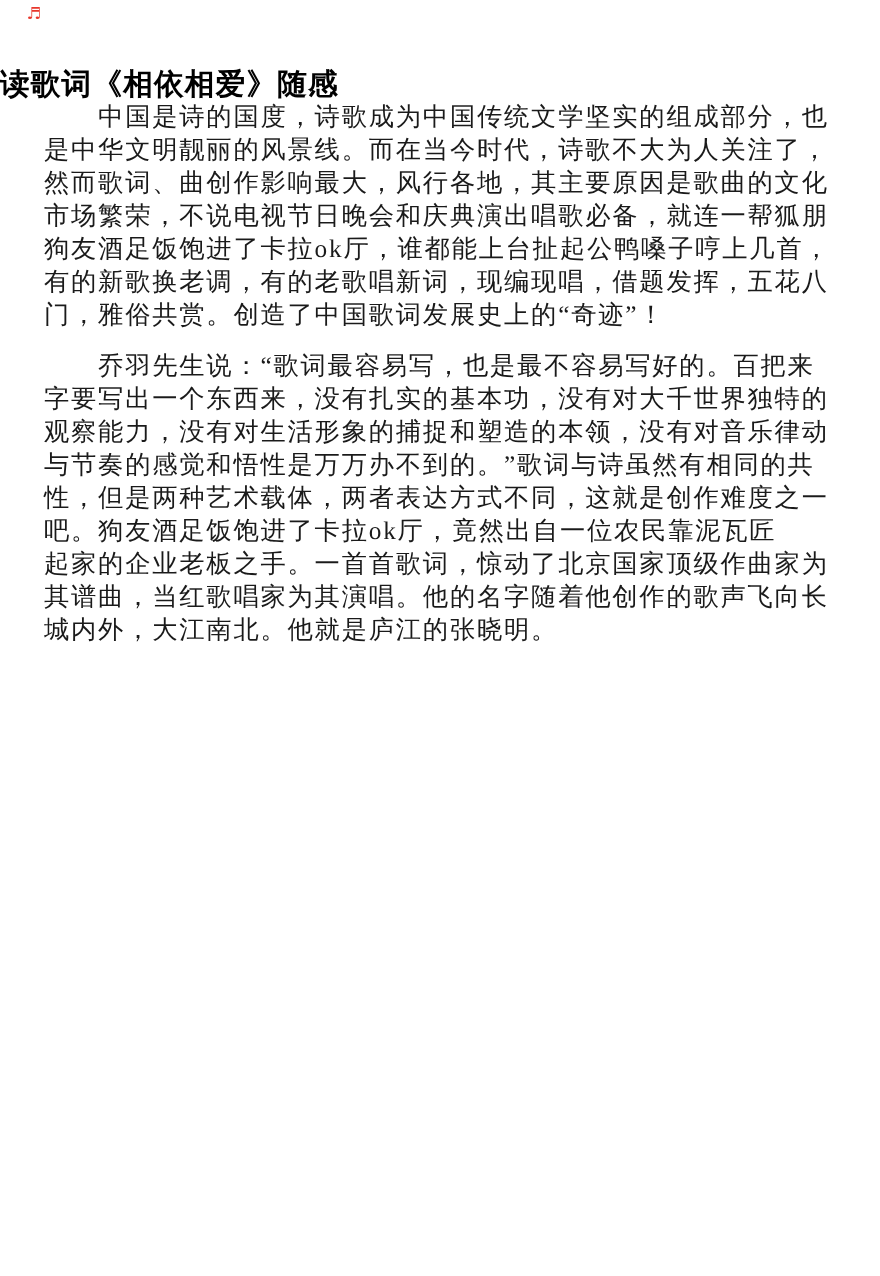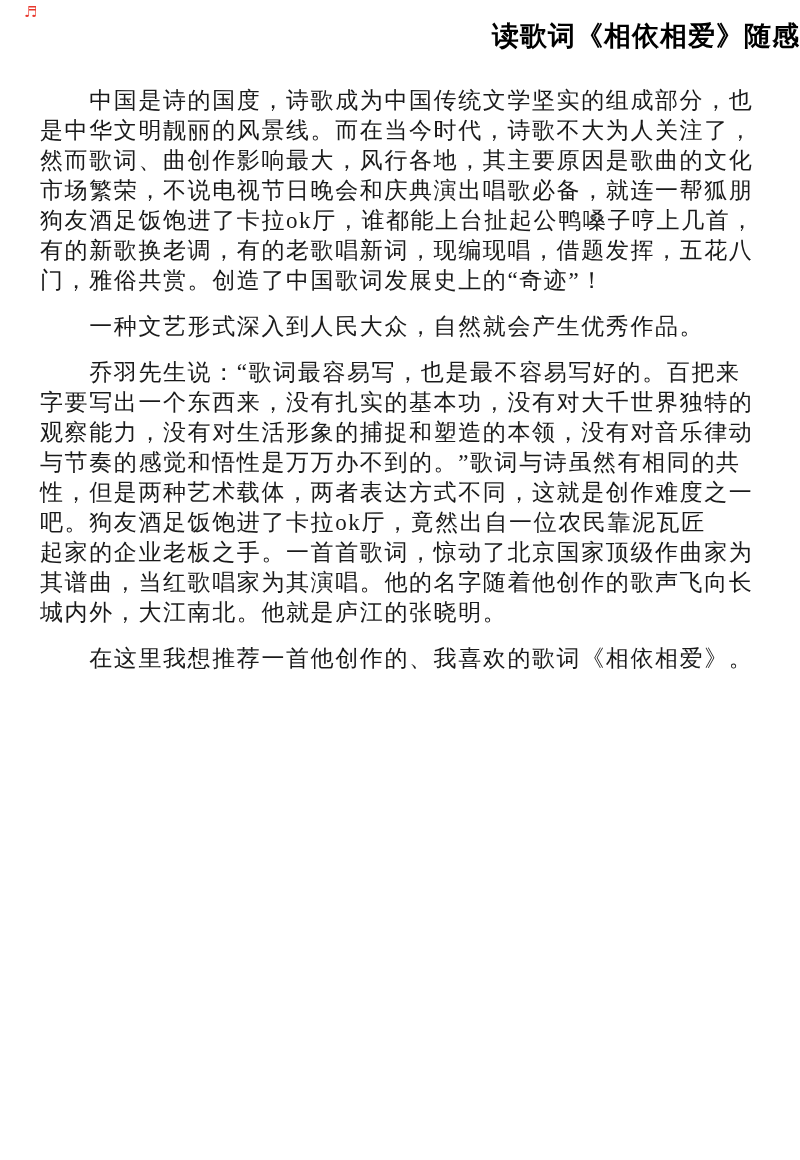--- a/index.html
+++ b/index.html
@@ -20,31 +20,30 @@
     position: absolute;
     left: 24px;
     top: 3px;
     font-size: 15px;
     line-height: 18px;
     color: #e8372c;
     font-family: "DejaVu Sans", sans-serif;
   }
   .doc-title {
     margin: 0;
-    padding-top: 21px;
-    text-align: right;
+    padding-top: 61px;
+    text-align: left;
     font-family: "Liberation Sans", "DejaVu Sans", sans-serif;
     font-weight: 700;
     font-size: 27px;
     line-height: 31px;
     letter-spacing: 1px;
     color: #000000;
   }
   .doc-body {
-    margin-top: 34px;
     padding: 0 38px 0 40px;
   }
   .doc-body p {
     margin: 0 0 16px 0;
     font-size: 23px;
     line-height: 30px;
     letter-spacing: 1.6px;
     white-space: pre;   
     color: #1a1a1a;
   }
@@ -58,25 +57,23 @@
   <h1 class="doc-title">读歌词《相依相爱》随感</h1>
 
   <div class="doc-body">
     <p>　　中国是诗的国度，诗歌成为中国传统文学坚实的组成部分，也
 是中华文明靓丽的风景线。而在当今时代，诗歌不大为人关注了，
 然而歌词、曲创作影响最大，风行各地，其主要原因是歌曲的文化
 市场繁荣，不说电视节日晚会和庆典演出唱歌必备，就连一帮狐朋
 狗友酒足饭饱进了卡拉ok厅，谁都能上台扯起公鸭嗓子哼上几首，
 有的新歌换老调，有的老歌唱新词，现编现唱，借题发挥，五花八
 门，雅俗共赏。创造了中国歌词发展史上的“奇迹”！</p>
-    <p>　　一种文艺形式深入到人民大众，自然就会产生优秀作品。</p>
     <p>　　乔羽先生说：“歌词最容易写，也是最不容易写好的。百把来
 字要写出一个东西来，没有扎实的基本功，没有对大千世界独特的
 观察能力，没有对生活形象的捕捉和塑造的本领，没有对音乐律动
 与节奏的感觉和悟性是万万办不到的。”歌词与诗虽然有相同的共
 性，但是两种艺术载体，两者表达方式不同，这就是创作难度之一
 吧。狗友酒足饭饱进了卡拉ok厅，竟然出自一位农民靠泥瓦匠
 起家的企业老板之手。一首首歌词，惊动了北京国家顶级作曲家为
 其谱曲，当红歌唱家为其演唱。他的名字随着他创作的歌声飞向长
 城内外，大江南北。他就是庐江的张晓明。</p>
-    <p>　　在这里我想推荐一首他创作的、我喜欢的歌词《相依相爱》。</p>
   </div>
 </div>
 
 </body></html>

